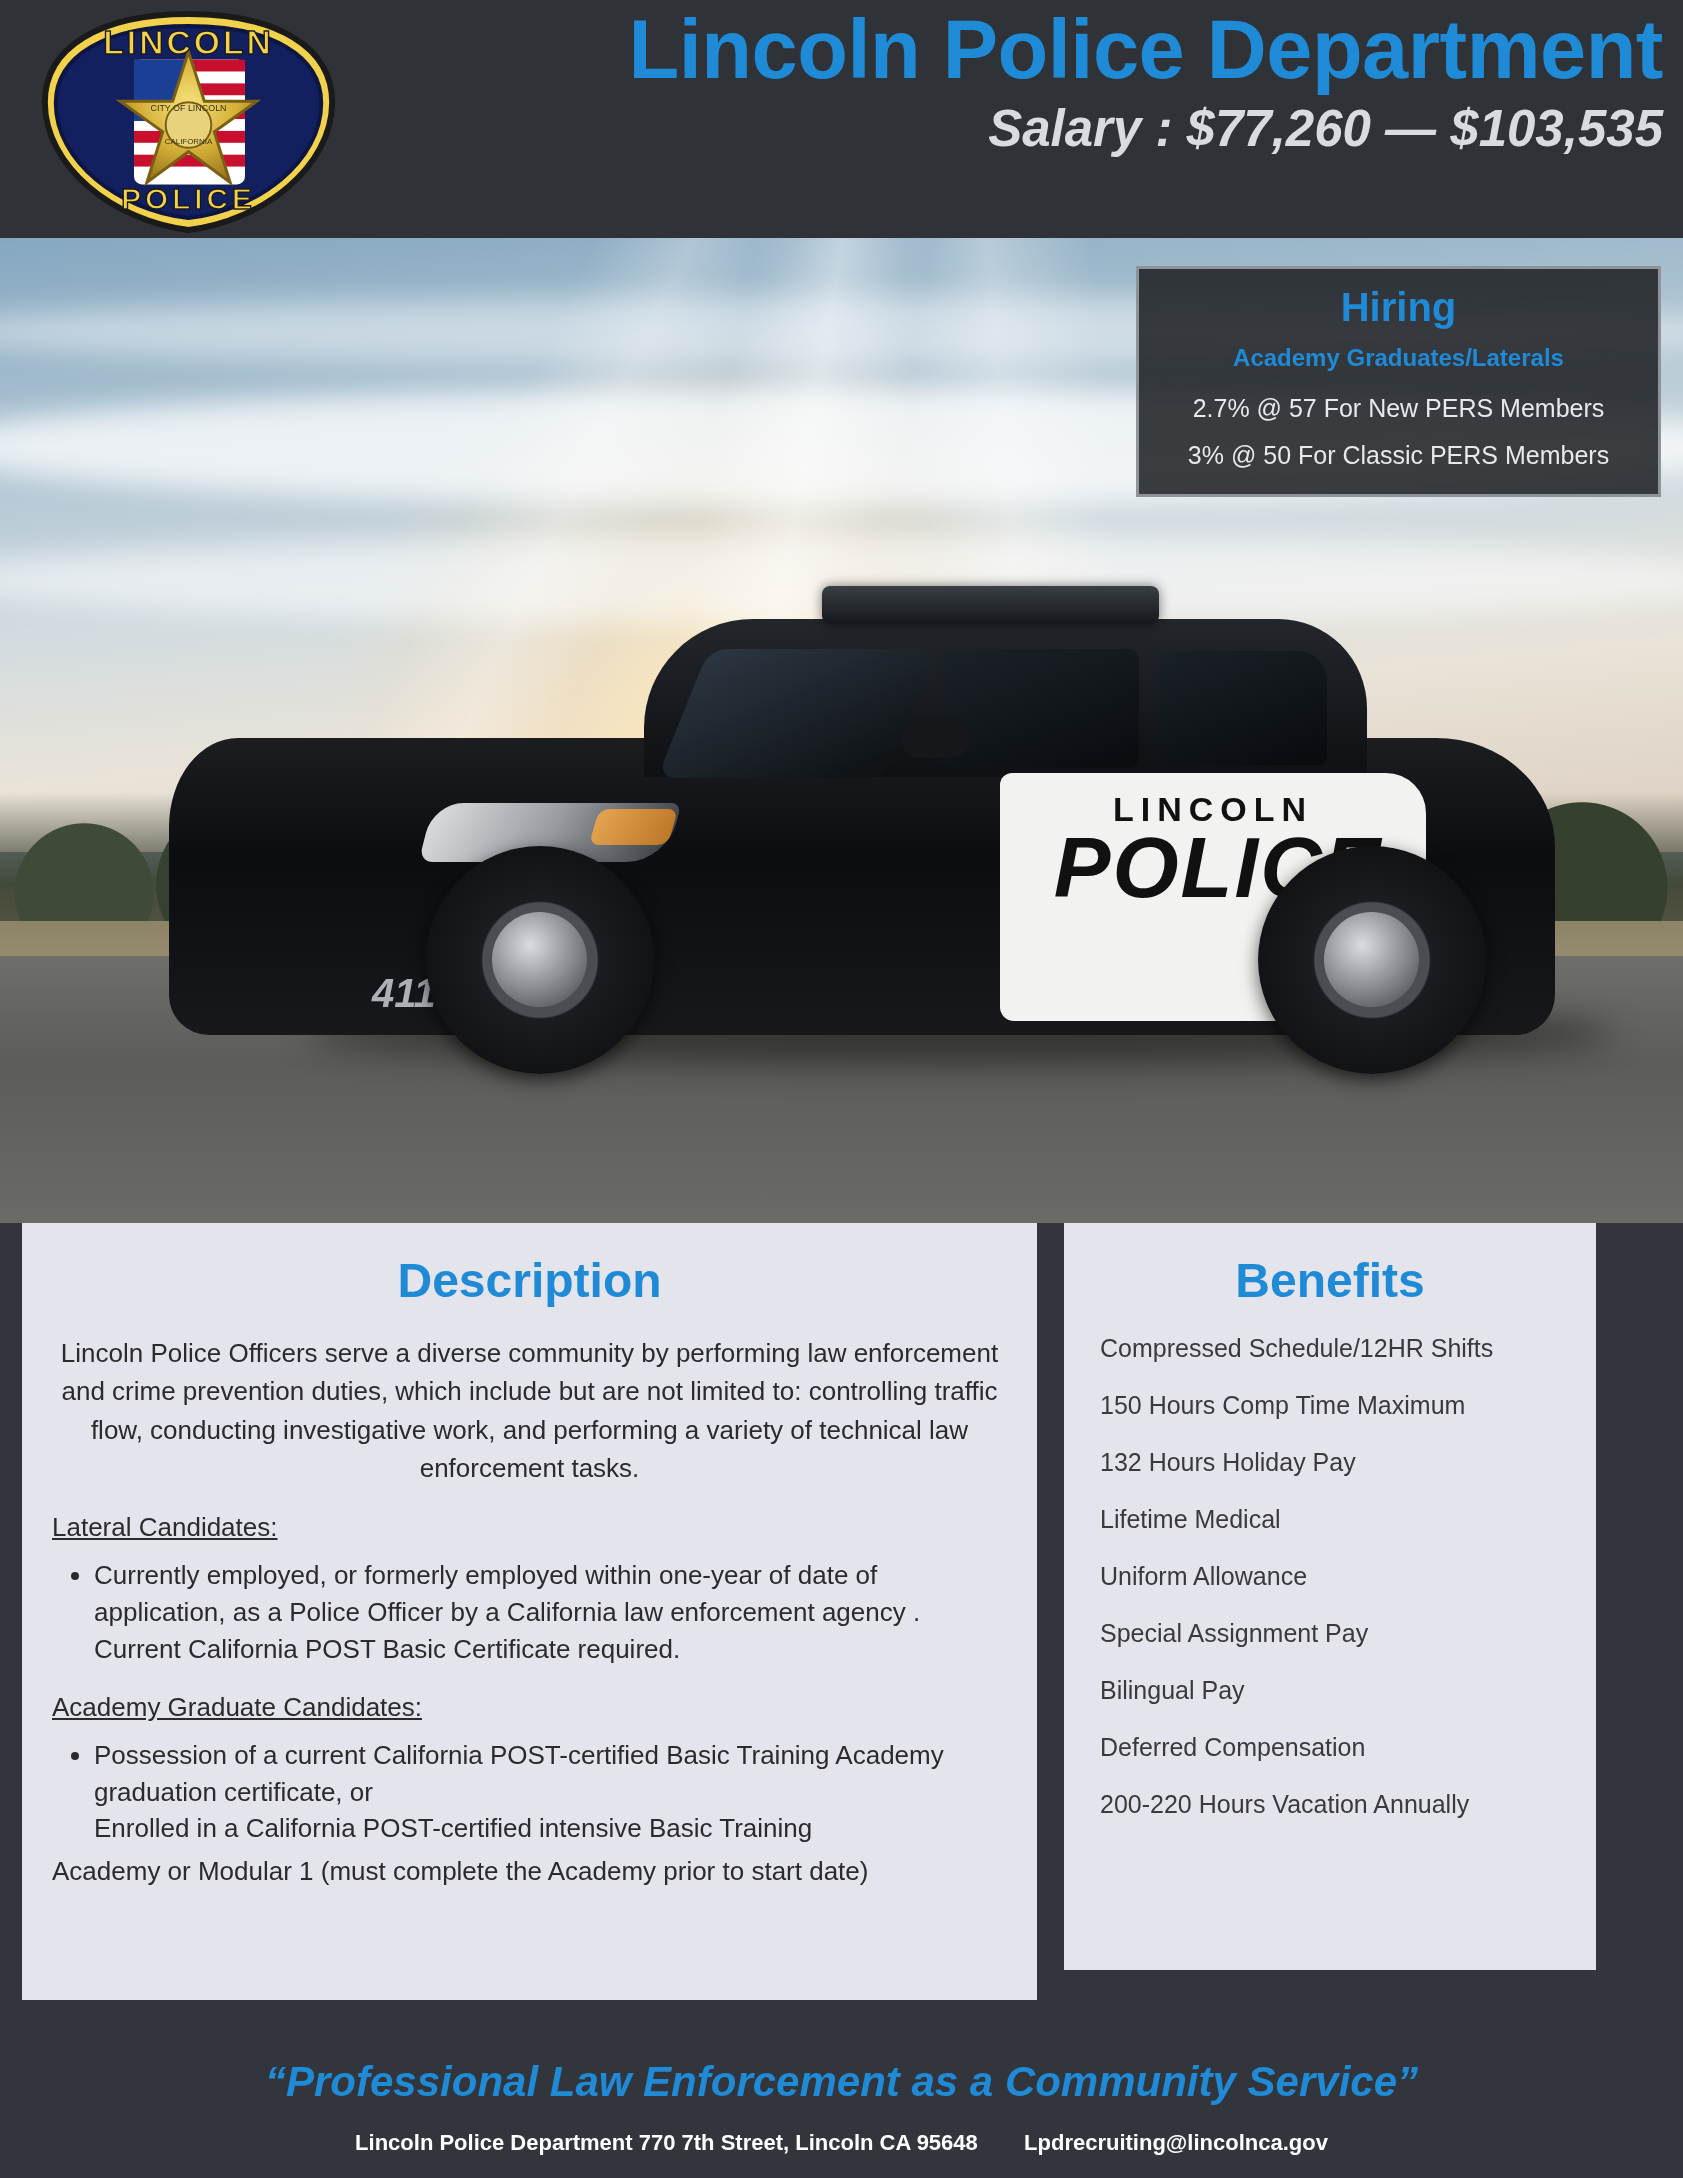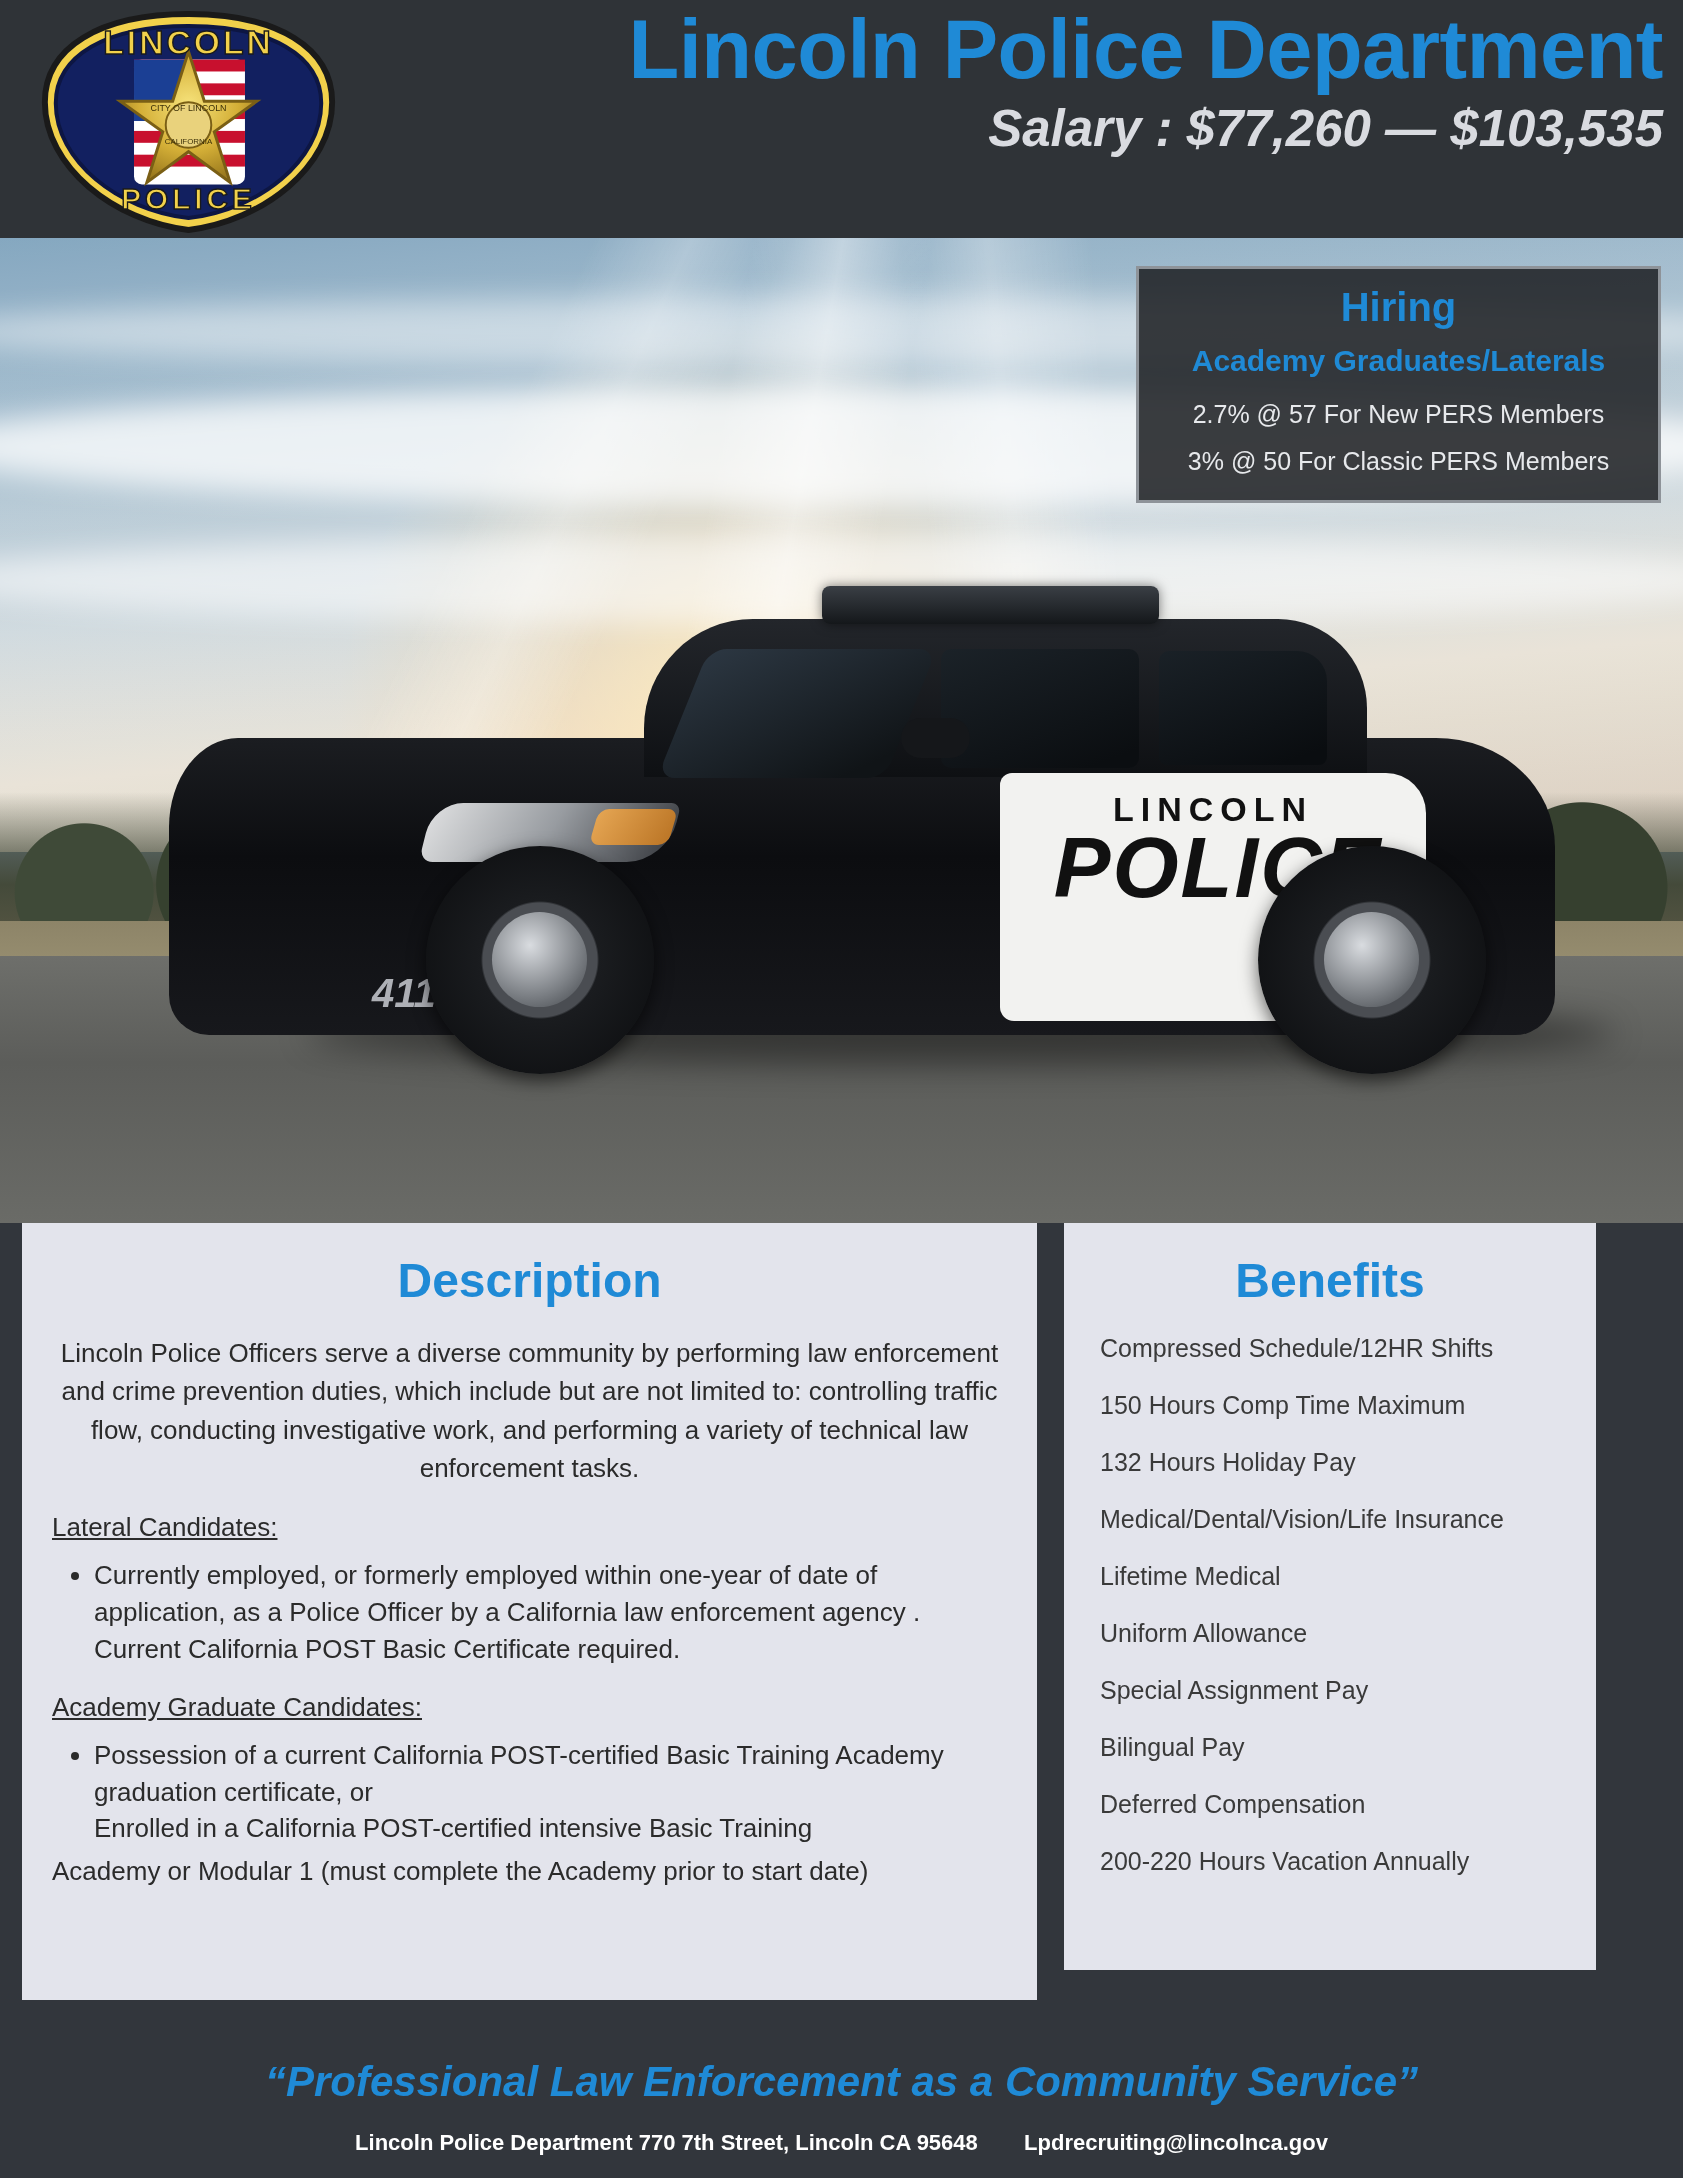--- a/index.html
+++ b/index.html
@@ -273,21 +273,21 @@
     box-sizing: border-box;
     text-align: center;
   }
   .hiring-title {
     font-size: 40px;
     font-weight: bold;
     color: #1f8ad6;
     margin-bottom: 14px;
   }
   .hiring-sub {
-    font-size: 30px;
+    font-size: 24px;
     font-weight: bold;
     color: #1f8ad6;
     margin-bottom: 22px;
     text-align: center;
   }
   .hiring-line {
     font-size: 25px;
     color: #e7e9ec;
     margin-bottom: 18px;
   }
@@ -492,21 +492,20 @@
       </ul>
       <div class="tail-line">Academy or Modular 1 (must complete the Academy prior to start date)</div>
     </div>
 
     <div class="panel ben-panel">
       <div class="panel-title">Benefits</div>
       <ul class="ben-list">
         <li>Compressed Schedule/12HR Shifts</li>
         <li>150 Hours Comp Time  Maximum</li>
         <li>132 Hours Holiday Pay</li>
-        <li>Medical/Dental/Vision/Life Insurance</li>
         <li>Lifetime Medical</li>
         <li>Uniform Allowance</li>
         <li>Special Assignment Pay</li>
         <li>Bilingual Pay</li>
         <li>Deferred Compensation</li>
         <li>200-220 Hours Vacation Annually</li>
       </ul>
     </div>
   </div>
 

